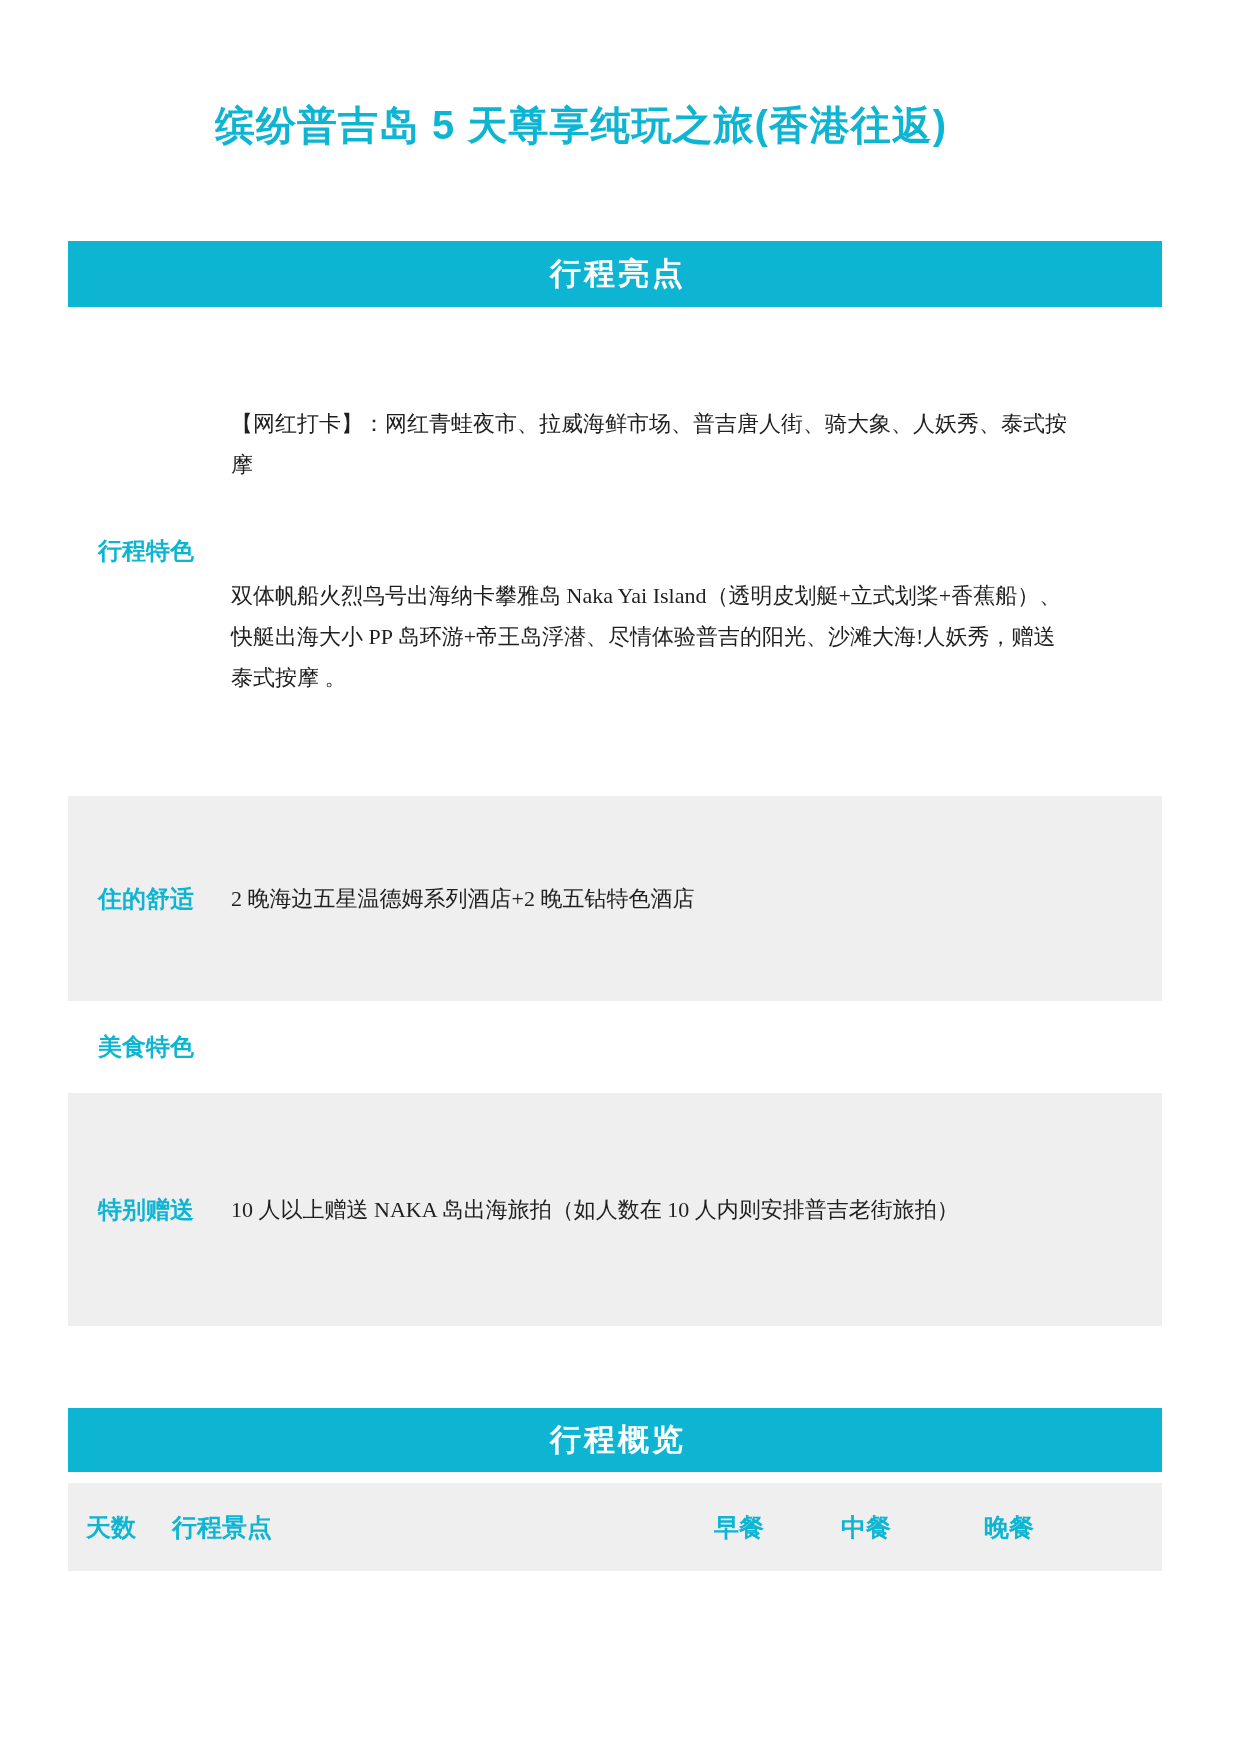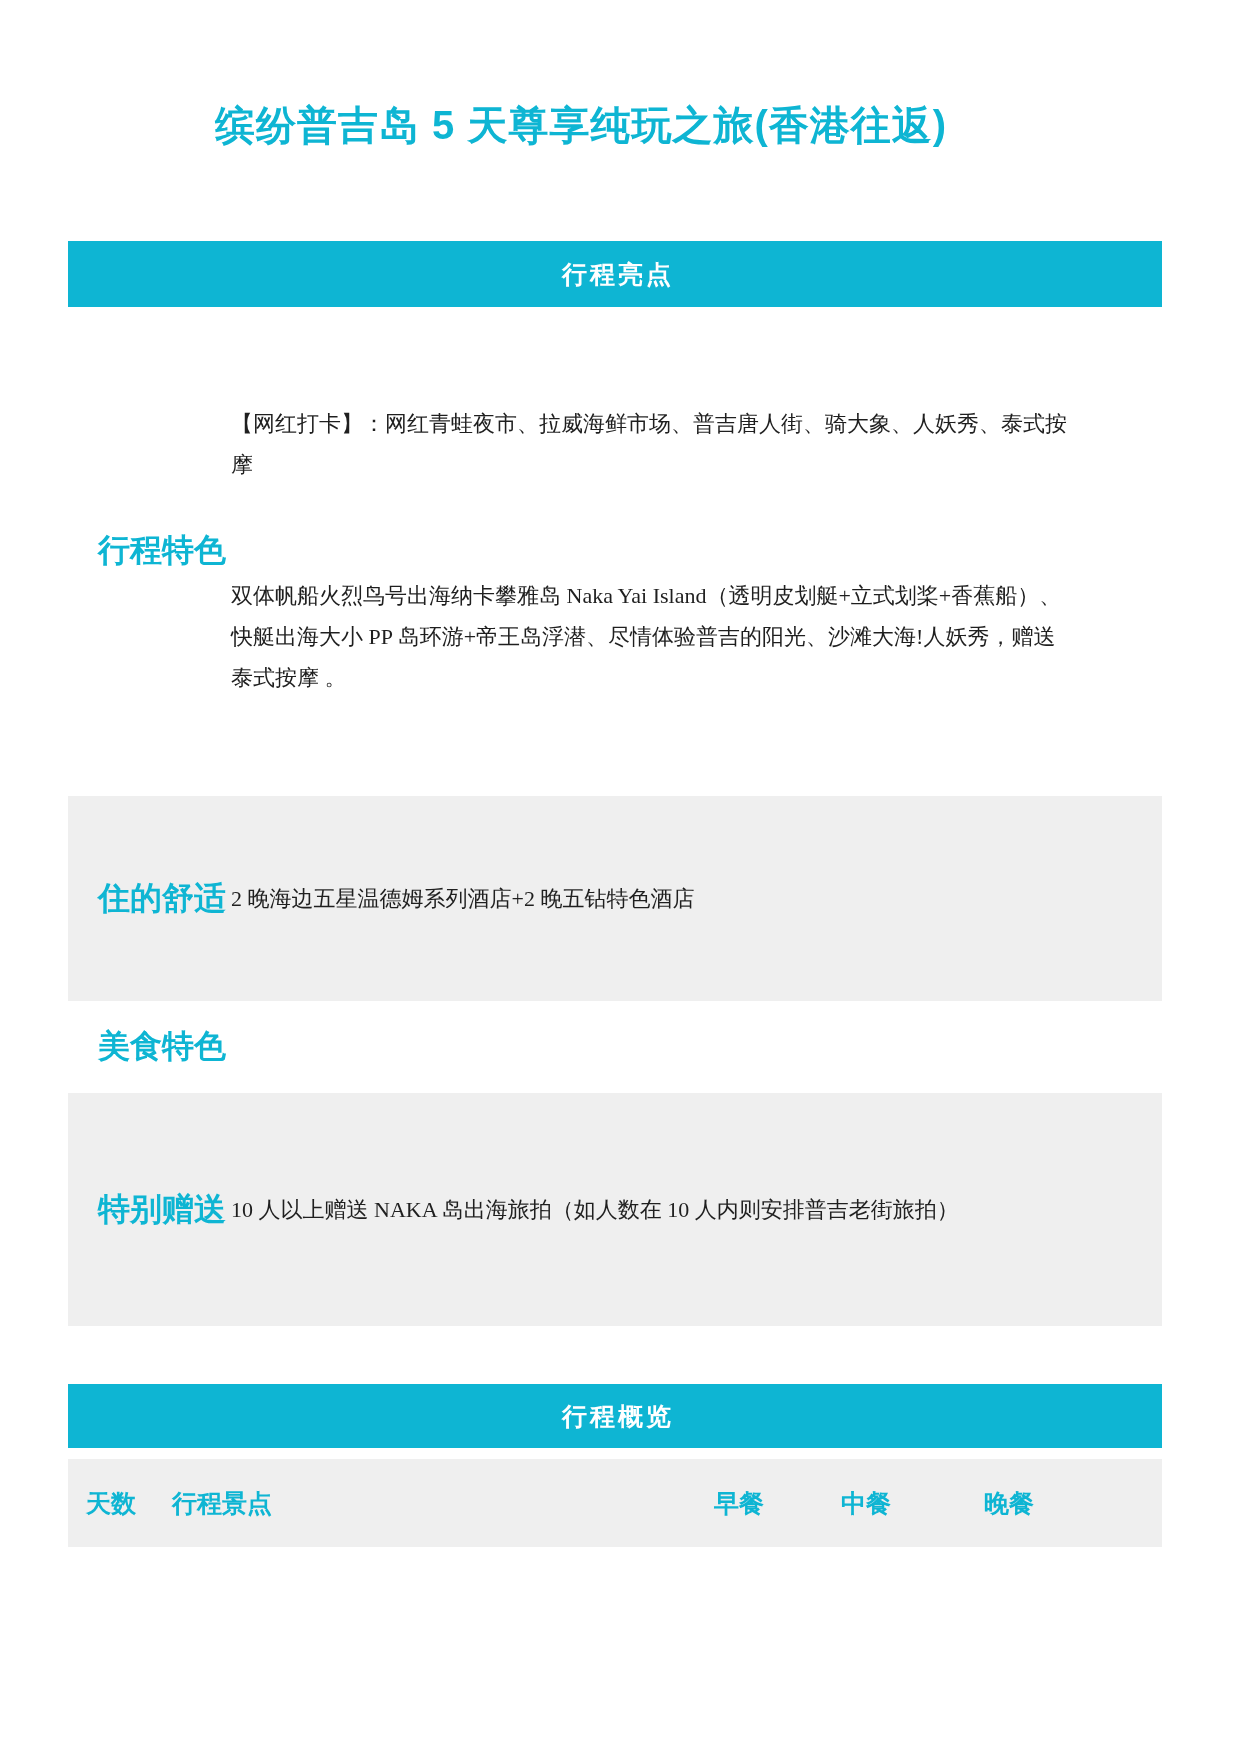--- a/index.html
+++ b/index.html
@@ -26,38 +26,38 @@
   }
 
   
   .section-bar{
     height:66px;
     background:var(--accent);
     color:#fff;
     display:flex;align-items:center;justify-content:center;
     font-family:"Liberation Sans","DejaVu Sans",sans-serif;
     font-weight:bold;
-    font-size:25px;
+    font-size:31px;
     letter-spacing:3px;
   }
   .bar-highlights{margin-top:88px;}
-  .bar-overview{margin-top:58px;height:64px;}
+  .bar-overview{margin-top:82px;height:64px;}
 
   
   .hl-row{
     display:grid;
     grid-template-columns:163px 1fr;
     align-items:center;
   }
   .hl-row.band{background:var(--band);}
   .hl-label{
     padding-left:30px;
     font-family:Liberation Sans, sans-serif;
     font-weight:bold;
-    font-size:32px;
+    font-size:24px;
     color:var(--accent);
     white-space:nowrap;
   }
   .hl-content{font-size:22px;line-height:41px;max-width:845px;white-space:pre-wrap;}
   .hl-content .para + .para{margin-top:10px;}
   .hl-row-features{padding:14px 0 16px;}
   .hl-row-features .para + .para{margin-top:8px;}
   .hl-row-hotel{min-height:98px;}
   .hl-row-food{min-height:92px;}
   .hl-row-gift{min-height:118px;padding:14px 0;}

